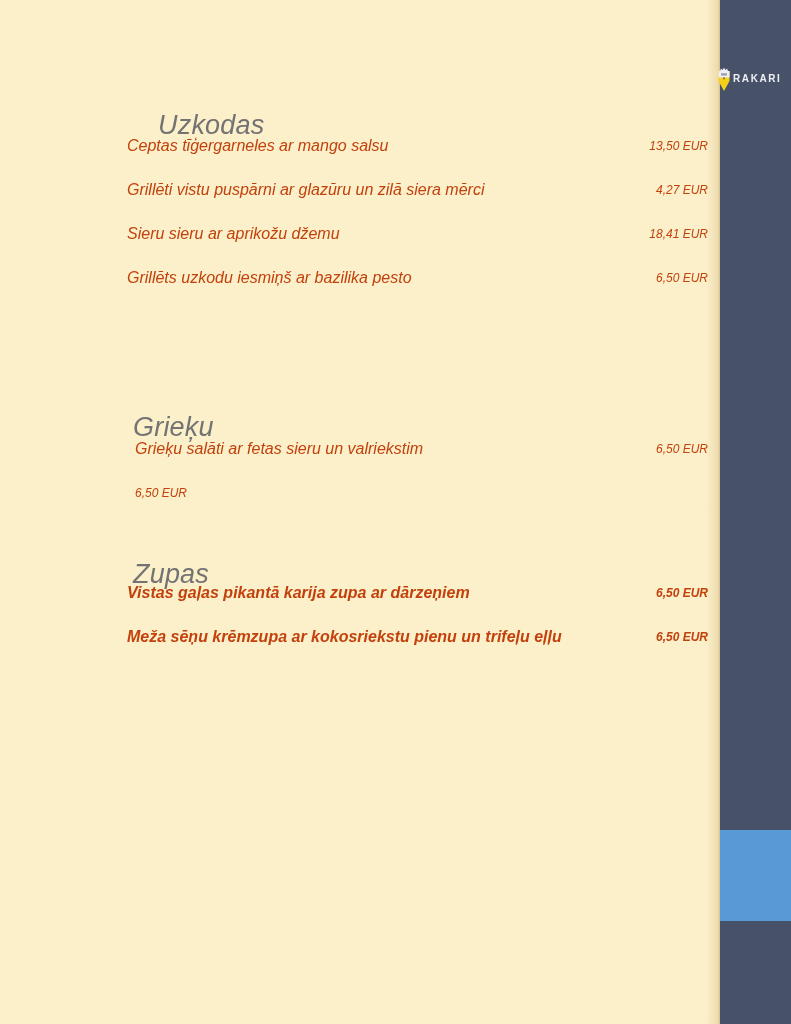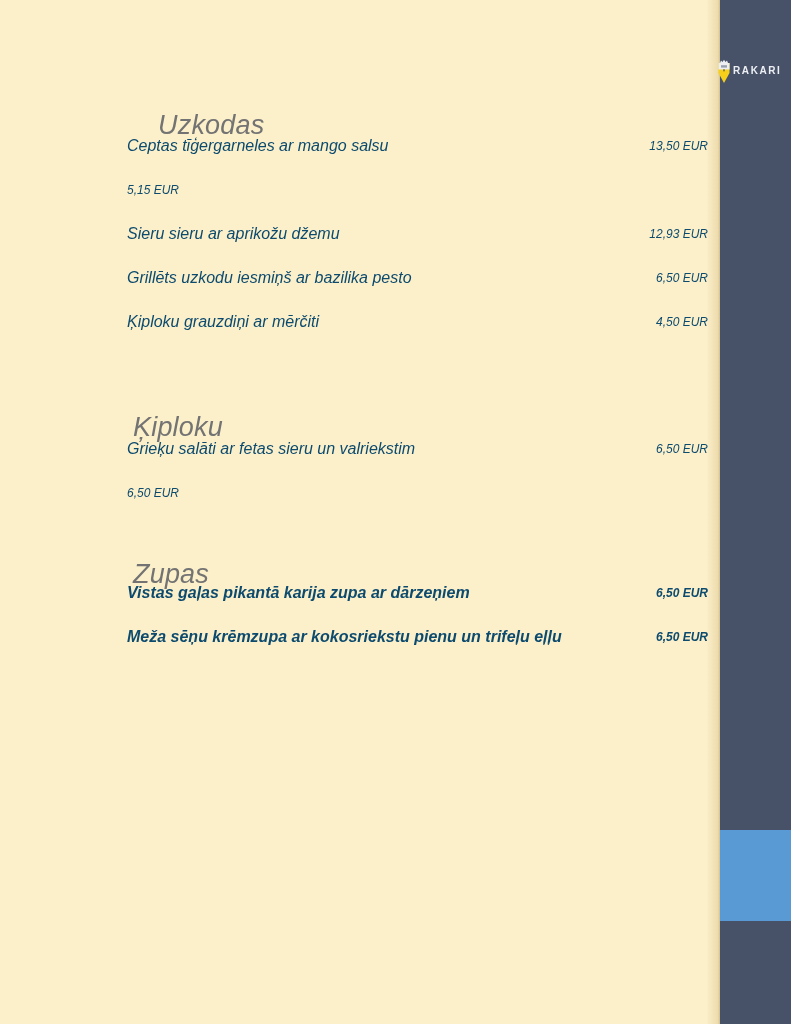--- a/index.html
+++ b/index.html
@@ -31,21 +31,21 @@
   .accent-rect {
     position: absolute;
     left: 720px; top: 830px;
     width: 71px; height: 91px;
     background: #5999D4;
   }
 
   
   .logo {
     position: absolute;
-    left: 718px; top: 56px;
+    left: 718px; top: 64px;
     width: 73px; height: 30px;
     display: flex;
     align-items: center;
     gap: 3px;
   }
   .logo-shield { flex: 0 0 auto; display: block; }
   .logo-text {
     color: #EDEFF3;
     font-size: 10px;
     font-weight: bold;
@@ -72,38 +72,38 @@
     letter-spacing: 0.2px;
   }
   .menu-items {
     position: absolute;
     left: 0; right: 0;
   }
   .sec-0 { top: 96px;  height: 310px; }
   .sec-0 .section-title { left: 152px; }
   .sec-0 .menu-items { top: 40px; }
   .sec-1 { top: 398px; height: 150px; }
-  .sec-1 .menu-items { top: 41px; }
+  .sec-1 .menu-items { top: 41px; padding-left: 8px; }
   .sec-2 { top: 545px; height: 130px; }
   .sec-2 .menu-items { top: 38px; font-weight: bold; }
 
   .menu-row {
     height: 44px;
     display: flex;
     justify-content: space-between;
     align-items: flex-start;
     padding-left: 127px;
     padding-right: 12px;
     gap: 12px;
   }
   .item-name, .item-price {
     font-style: italic;
     font-size: 16px;
     line-height: 20px;
-    color: #0c4a6e;
+    color: #c2410c;
     white-space: nowrap;
   }
   .item-price { font-size: 12px; }
 </style>
 </head>
 <body>
 
 <div class="edge-strip"></div>
 <div class="side-band"></div>
 <div class="accent-rect"></div>
@@ -120,39 +120,36 @@
 </div>
 
 <section class="menu-section sec-0">
   <h2 class="section-title">Uzkodas</h2>
   <div class="menu-items">
       <div class="menu-row">
         <span class="item-name">Ceptas tīģergarneles ar mango salsu</span>
         <span class="item-price">13,50 EUR</span>
       </div>
       <div class="menu-row">
-        <span class="item-price">5,15 EUR</span>
+        <span class="item-name">Grillēti  vistu puspārni ar glazūru un zilā  siera mērci</span>
+        <span class="item-price">4,27 EUR</span>
       </div>
       <div class="menu-row">
         <span class="item-name">Sieru sieru ar aprikožu džemu</span>
-        <span class="item-price">12,93 EUR</span>
+        <span class="item-price">18,41 EUR</span>
       </div>
       <div class="menu-row">
         <span class="item-name">Grillēts uzkodu iesmiņš ar bazilika pesto</span>
         <span class="item-price">6,50 EUR</span>
       </div>
-      <div class="menu-row">
-        <span class="item-name">Ķiploku grauzdiņi ar mērčiti</span>
-        <span class="item-price">4,50 EUR</span>
-      </div>
     </div>
 </section>
 
 <section class="menu-section sec-1">
-  <h2 class="section-title">Ķiploku</h2>
+  <h2 class="section-title">Grieķu</h2>
   <div class="menu-items">
       <div class="menu-row">
         <span class="item-name">Grieķu salāti ar fetas sieru  un valriekstim</span>
         <span class="item-price">6,50 EUR</span>
       </div>
       <div class="menu-row">
         <span class="item-price">6,50 EUR</span>
       </div>
     </div>
 </section>

